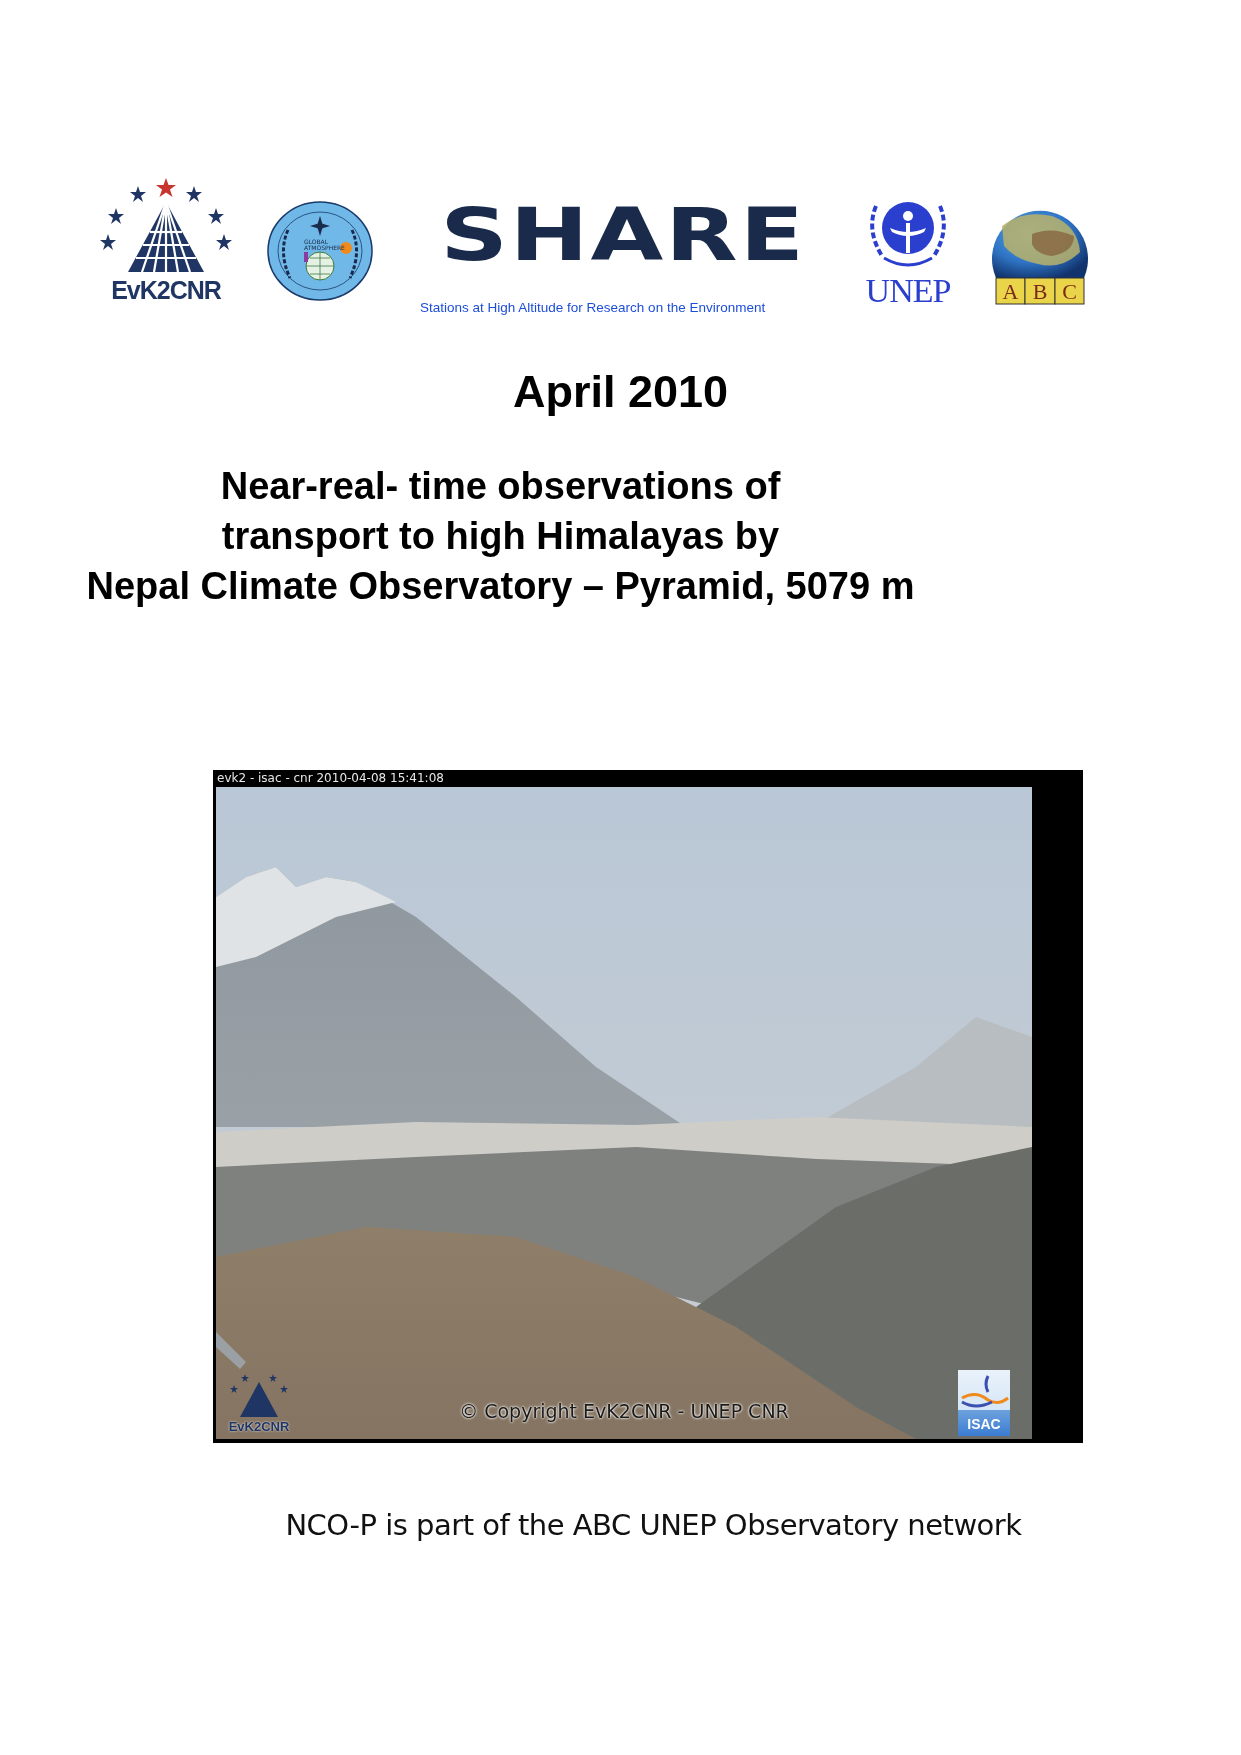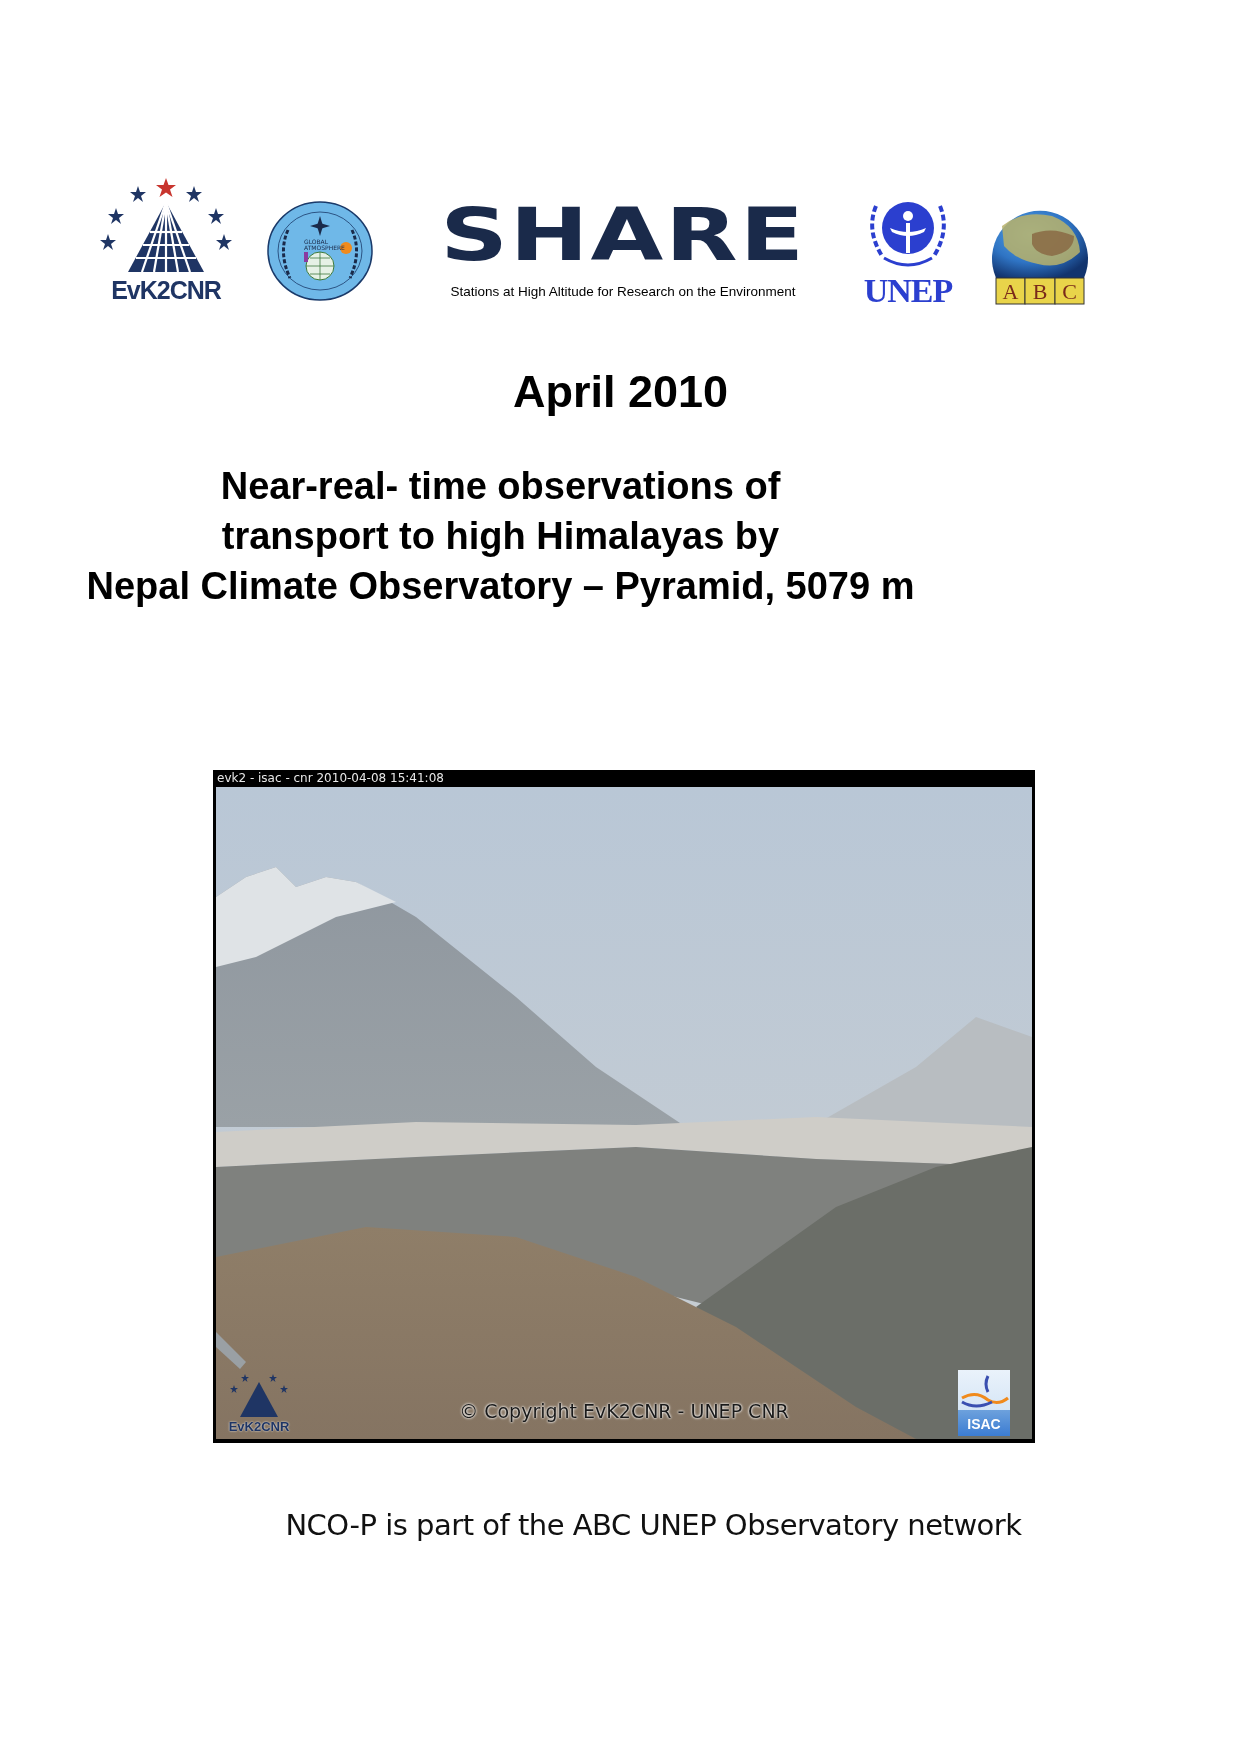--- a/index.html
+++ b/index.html
@@ -5,31 +5,31 @@
   html, body { margin:0; padding:0; background:#ffffff; }
   body { width:1241px; height:1755px; position:relative; overflow:hidden; font-family:"Liberation Sans", sans-serif; }
   .abs { position:absolute; }
 
   
   .evk2 { left:98px; top:172px; width:136px; height:128px; }
   .evk2-text { position:absolute; left:0; top:104px; width:136px; text-align:center; font-family:"Liberation Sans", sans-serif; font-weight:bold; font-size:25px; color:#1f3564; letter-spacing:-1px; }
   .gaw { left:266px; top:200px; width:108px; height:102px; }
   .share { left:420px; top:204px; width:406px; height:100px; }
   .share-word { position:absolute; left:0; top:-6px; width:406px; text-align:center; font-family:"DejaVu Sans", sans-serif; font-weight:bold; font-size:94px; color:#1a2a4a; letter-spacing:2px; transform:scaleY(0.78); transform-origin:top center; line-height:1; }
-  .share-sub { position:absolute; left:0; top:80px; width:406px; text-align:center; font-size:13.5px; color:#000000; white-space:nowrap; }
+  .share-sub { position:absolute; left:0; top:96px; width:406px; text-align:left; font-size:13.5px; color:#1d4ed8; white-space:nowrap; }
   .unep { left:858px; top:186px; width:100px; height:124px; }
-  .unep-text { position:absolute; left:0; top:86px; width:100px; text-align:center; font-family:"Liberation Serif", serif; font-size:34px; color:#2b3fcf; letter-spacing:-1px;font-weight:bold; }
+  .unep-text { position:absolute; left:0; top:86px; width:100px; text-align:center; font-family:"Liberation Serif", serif; font-size:34px; color:#2b3fcf; letter-spacing:-1px; }
   .abc { left:982px; top:186px; width:116px; height:120px; }
 
   
   .month { left:0; top:366px; width:1241px; text-align:center; font-weight:bold; font-size:45px; color:#000; }
   .title { left:0; top:461px; width:1001px; text-align:center; font-weight:bold; font-size:38px; line-height:50px; color:#000; }
 
   
-  .photo { left:213px; top:770px; width:822px; height:673px; background:#000; }
+  .photo { left:213px; top:770px; width:822px; height:673px; background:#000;padding-left:48px; }
   .photo-bar { position:absolute; left:0; top:0; width:822px; height:17px; background:#000; }
   .photo-stamp { position:absolute; left:4px; top:1px; font-family:"DejaVu Sans", sans-serif; font-size:12px; color:#e8e8e8; }
   .photo-img { position:absolute; left:3px; top:17px; width:816px; height:652px; overflow:hidden; }
   .copyright { position:absolute; left:0; top:613px; width:816px; text-align:center; font-family:"DejaVu Sans", sans-serif; font-size:19px; color:#1a1a1a; text-shadow:0 0 2px #fff, 0 0 3px #fff; }
   .cam-evk2 { position:absolute; left:8px; top:580px; width:70px; height:68px; }
   .cam-evk2-text { position:absolute; left:0; top:52px; width:70px; text-align:center; font-weight:bold; font-size:13px; color:#1f3564; text-shadow:0 0 2px #fff; }
   .cam-isac { position:absolute; left:742px; top:583px; width:52px; height:66px; background:linear-gradient(#eaf2fb 0%, #d6e6f6 60%, #6ea2dd 60%, #3b7cd2 100%); }
   .cam-isac-text { position:absolute; left:0; top:46px; width:52px; text-align:center; font-weight:bold; font-size:14px; color:#fff; }
 
   .footer { left:0; top:1508px; width:1241px; text-align:center; font-family:"DejaVu Sans", sans-serif; font-size:29px; color:#111; letter-spacing:-0.5px;margin-left:33px; }

